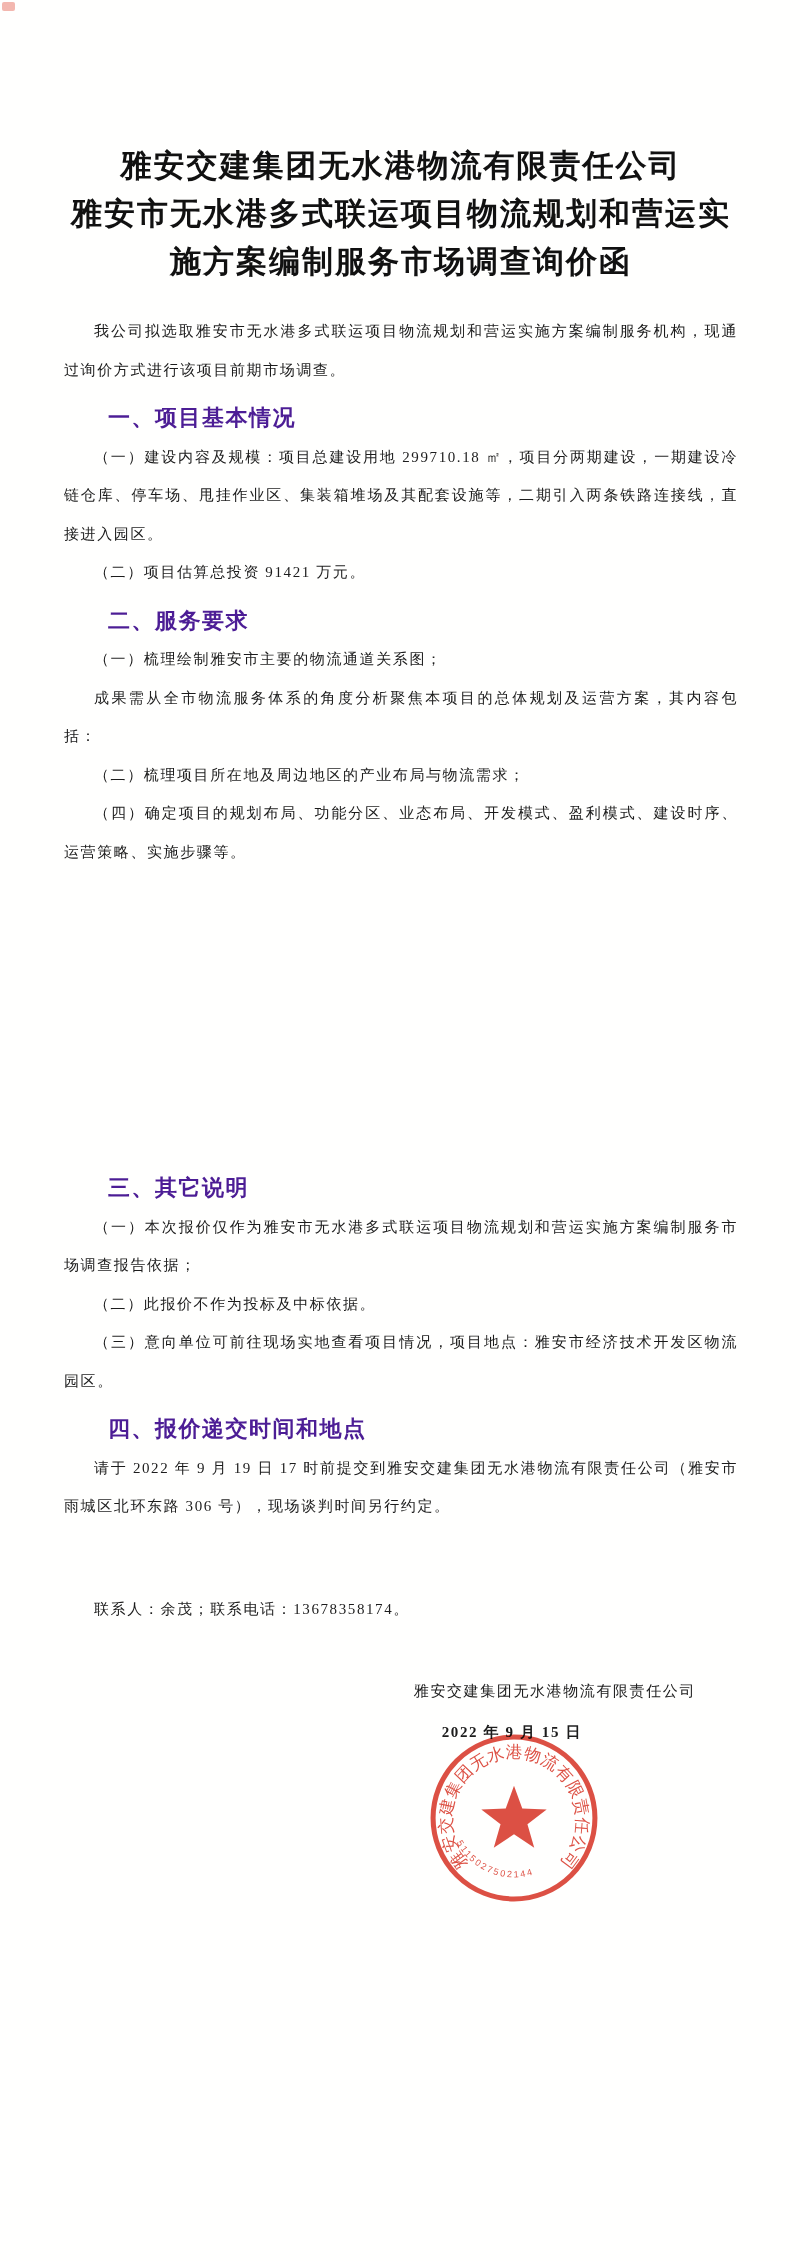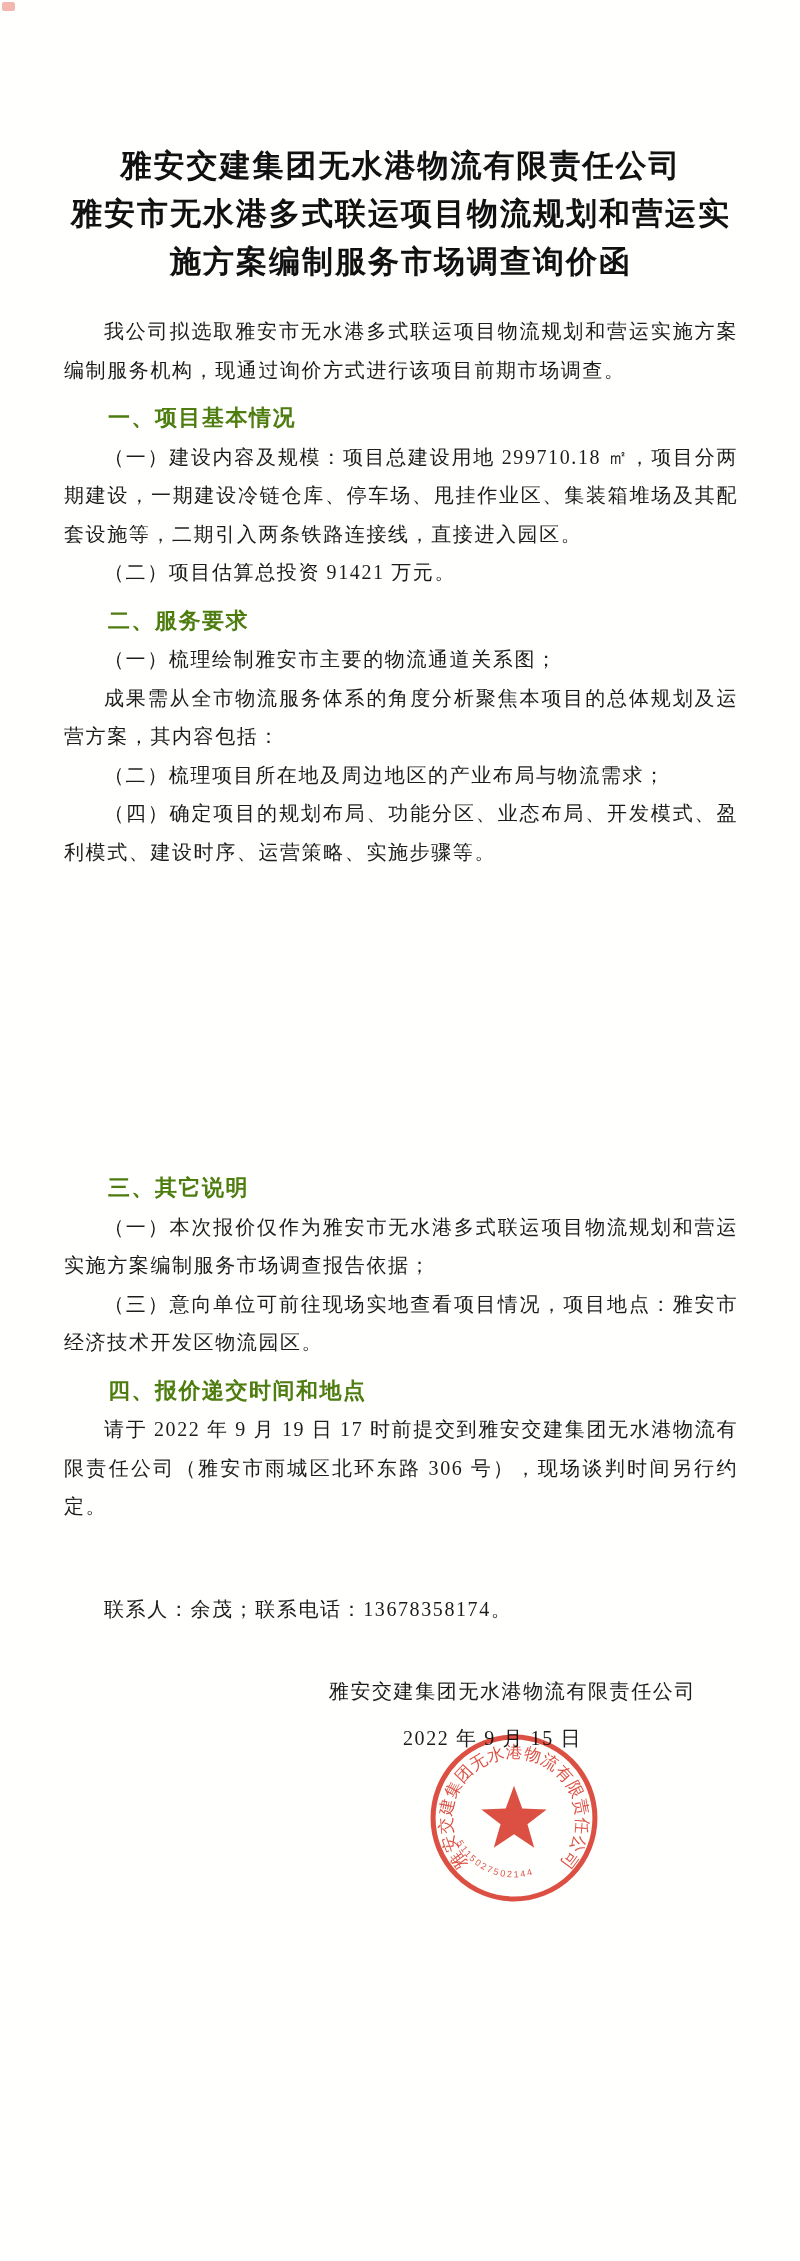--- a/index.html
+++ b/index.html
@@ -16,51 +16,52 @@
   .doc-title{
     margin-top:142px;
     text-align:center;
     font-weight:700;
     font-size:31px;
     line-height:48px;
     letter-spacing:2px;
     color:#111;
   }
   .para{
-    font-size:20px;
+    font-size:15px;
     line-height:38.5px;
     letter-spacing:1.6px;
     text-align:justify;
     text-indent:2em;
     margin:0;
   }
   .intro{margin-top:26px;}
   .sec-heading{
     font-family:"Liberation Sans", sans-serif;
     font-weight:700;
     font-size:22px;
     line-height:38.5px;
     letter-spacing:1.5px;
     text-indent:2em;
     margin:10px 0 0 0;
-    color:#4d7c0f;
+    color:#4c1d95;
   }
   .page-break-spacer{height:288px;}
   .contact{margin-top:64px;}
   .signature{
     margin-top:44px;
     text-align:right;
     text-indent:0;
     padding-right:42px;
   }
   .sign-date{
-    margin-top:8px;
+    margin-top:2px;
     text-align:right;
     text-indent:0;
     padding-right:156px;
+    font-weight:bold;
   }
   .seal{
     position:absolute;
     left:427px;top:1731px;
     width:174px;height:174px;
     mix-blend-mode:multiply;
     opacity:.88;
   }
   .corner-mark{
     position:absolute;
@@ -94,20 +95,21 @@
     <h2 class="sec-heading">二、服务要求</h2>
     <p class="para">（一）梳理绘制雅安市主要的物流通道关系图；</p>
     <p class="para">成果需从全市物流服务体系的角度分析聚焦本项目的总体规划及运营方案，其内容包括：</p>
     <p class="para">（二）梳理项目所在地及周边地区的产业布局与物流需求；</p>
     <p class="para">（四）确定项目的规划布局、功能分区、业态布局、开发模式、盈利模式、建设时序、运营策略、实施步骤等。</p>
 
     <div class="page-break-spacer"></div>
 
     <h2 class="sec-heading">三、其它说明</h2>
     <p class="para">（一）本次报价仅作为雅安市无水港多式联运项目物流规划和营运实施方案编制服务市场调查报告依据；</p>
+    <p class="para">（二）此报价不作为投标及中标依据。</p>
     <p class="para">（三）意向单位可前往现场实地查看项目情况，项目地点：雅安市经济技术开发区物流园区。</p>
 
     <h2 class="sec-heading">四、报价递交时间和地点</h2>
     <p class="para">请于 2022 年 9 月 19 日 17 时前提交到雅安交建集团无水港物流有限责任公司（雅安市雨城区北环东路 306 号），现场谈判时间另行约定。</p>
 
     <p class="para contact">联系人：余茂；联系电话：13678358174。</p>
 
     <p class="para signature">雅安交建集团无水港物流有限责任公司</p>
     <p class="para sign-date">2022 年 9 月 15 日</p>
 

